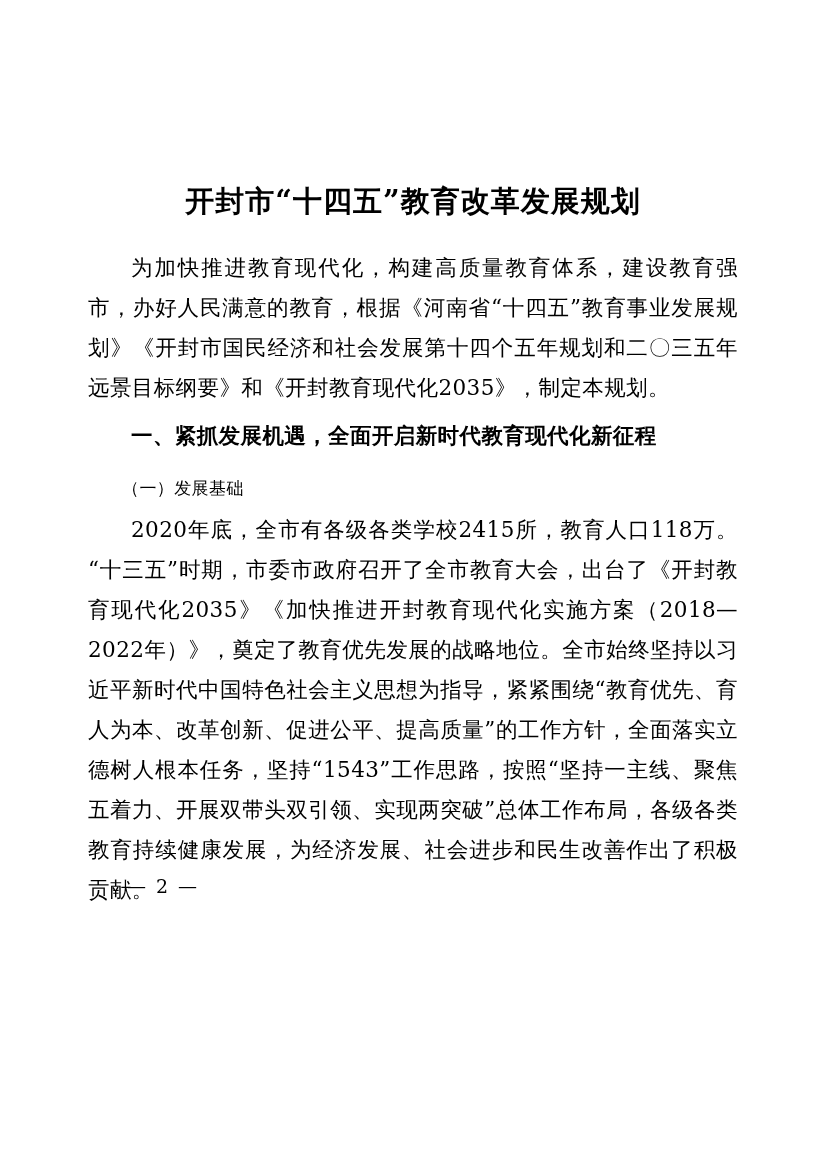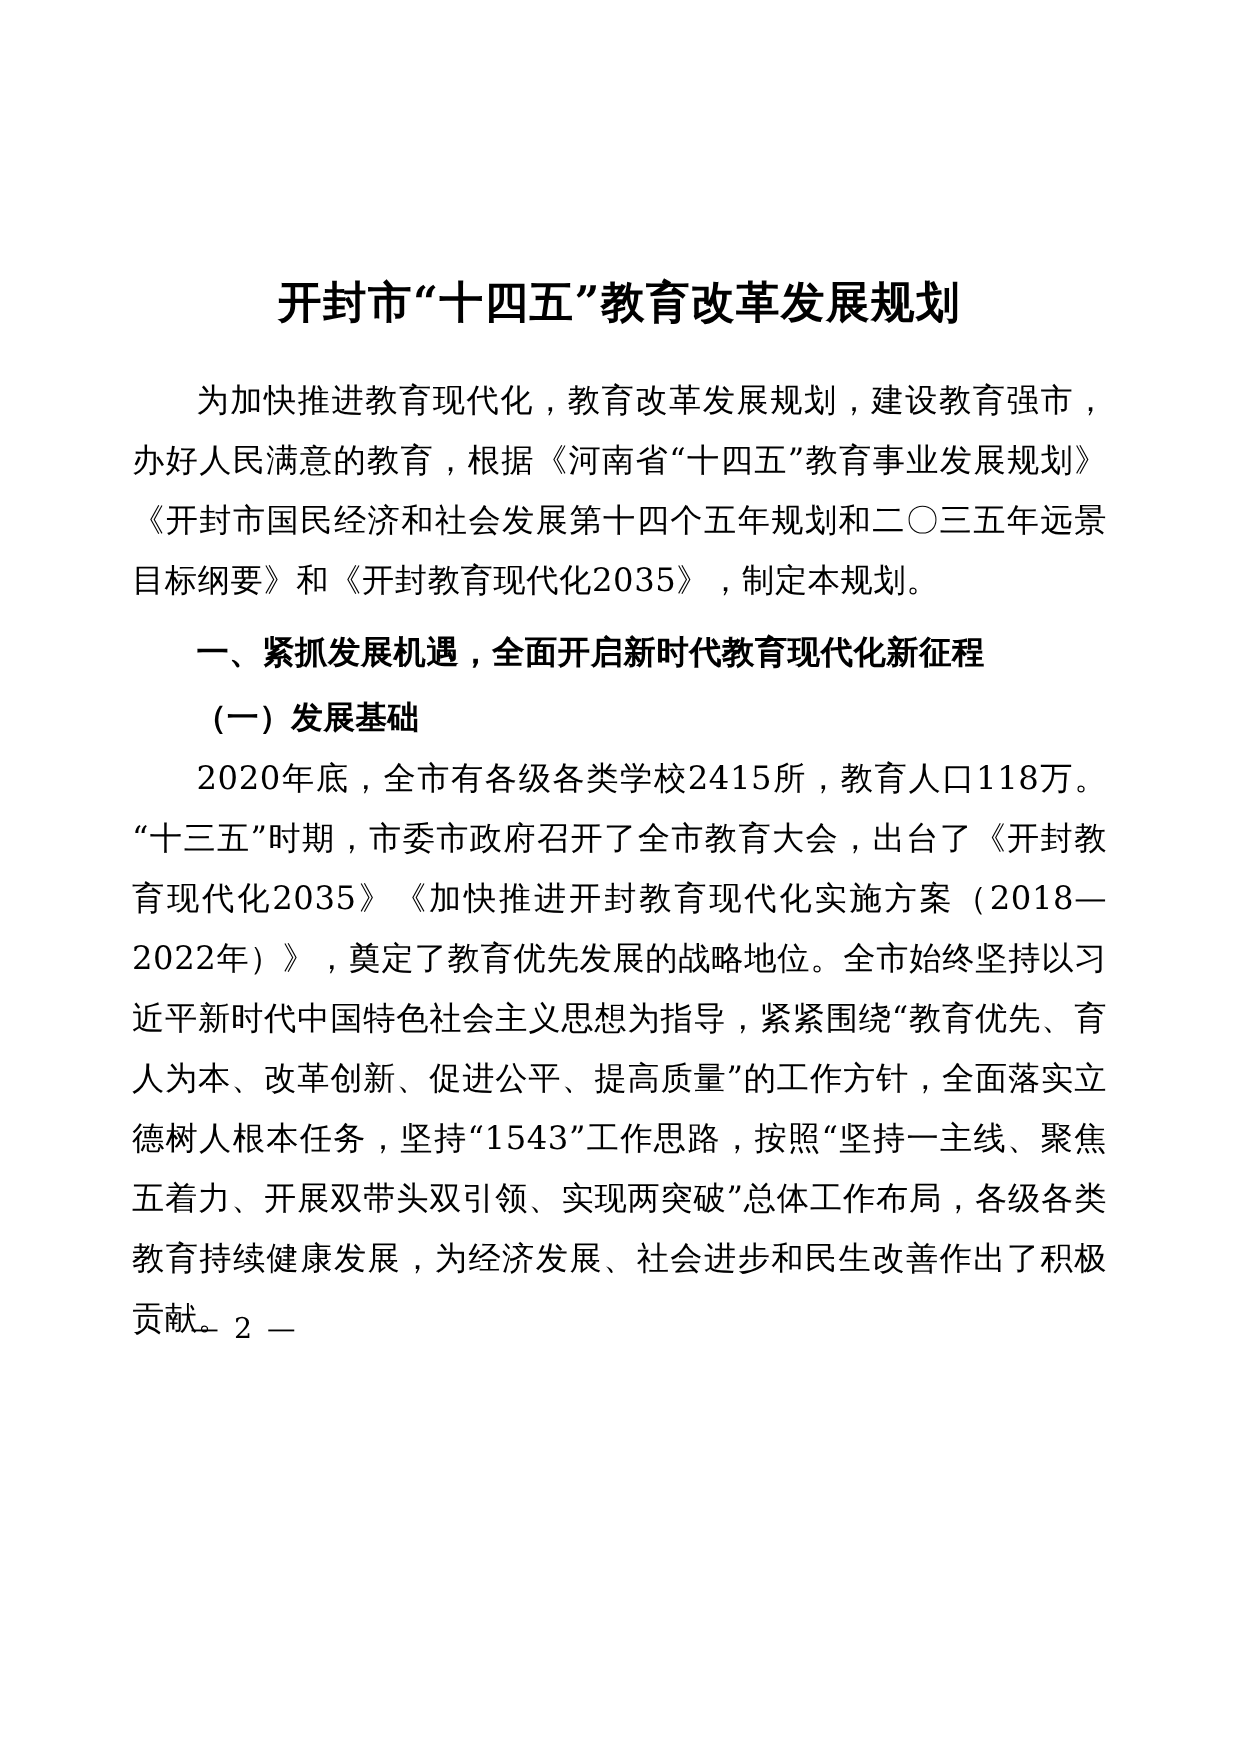--- a/index.html
+++ b/index.html
@@ -39,30 +39,29 @@
     letter-spacing: 0.4px;
   }
   .indent2 {
     text-indent: 2em;
   }
   .heading1 {
     font-size: 21.5px;
     line-height: 40px;
     font-weight: bold;
     text-indent: 2em;
-    margin: 8px 0 2px 0;
+    margin: 8px 0 12px 0;
     letter-spacing: 0.4px;
   }
   .heading2 {
-    font-size: 21px;
+    font-size: 17px;
     line-height: 40px;
     text-indent: 2em;
     margin: 2px 0 2px 0;
     letter-spacing: 0.4px;
-    font-weight: bold;
   }
   .page-number {
     position: absolute;
     bottom: 56px;
     left: 0;
     width: 826px;
     text-align: center;
     font-size: 19px;
     letter-spacing: 2px;
     font-family: "DejaVu Serif", "Liberation Serif", serif;
@@ -72,21 +71,21 @@
     margin-left: -500px;
   }
 </style>
 </head>
 <body>
 
 <div class="page">
 
   <h1 class="doc-title">开封市“十四五”教育改革发展规划</h1>
 
-  <p class="para indent2">为加快推进教育现代化，教育改革发展规划，建设教育强市，办好人民满意的教育，根据《河南省“十四五”教育事业发展规划》《开封市国民经济和社会发展第十四个五年规划和二〇三五年远景目标纲要》和《开封教育现代化2035》，制定本规划。</p>
+  <p class="para indent2">为加快推进教育现代化，构建高质量教育体系，建设教育强市，办好人民满意的教育，根据《河南省“十四五”教育事业发展规划》《开封市国民经济和社会发展第十四个五年规划和二〇三五年远景目标纲要》和《开封教育现代化2035》，制定本规划。</p>
 
   <p class="heading1">一、紧抓发展机遇，全面开启新时代教育现代化新征程</p>
 
   <p class="heading2">（一）发展基础</p>
 
   <p class="para indent2">2020年底，全市有各级各类学校2415所，教育人口118万。“十三五”时期，市委市政府召开了全市教育大会，出台了《开封教育现代化2035》《加快推进开封教育现代化实施方案（2018—2022年）》，奠定了教育优先发展的战略地位。全市始终坚持以习近平新时代中国特色社会主义思想为指导，紧紧围绕“教育优先、育人为本、改革创新、促进公平、提高质量”的工作方针，全面落实立德树人根本任务，坚持“1543”工作思路，按照“坚持一主线、聚焦五着力、开展双带头双引领、实现两突破”总体工作布局，各级各类教育持续健康发展，为经济发展、社会进步和民生改善作出了积极贡献。</p>
 
 
   <div class="page-number">
     <span class="pn-inner">— 2 —</span>

